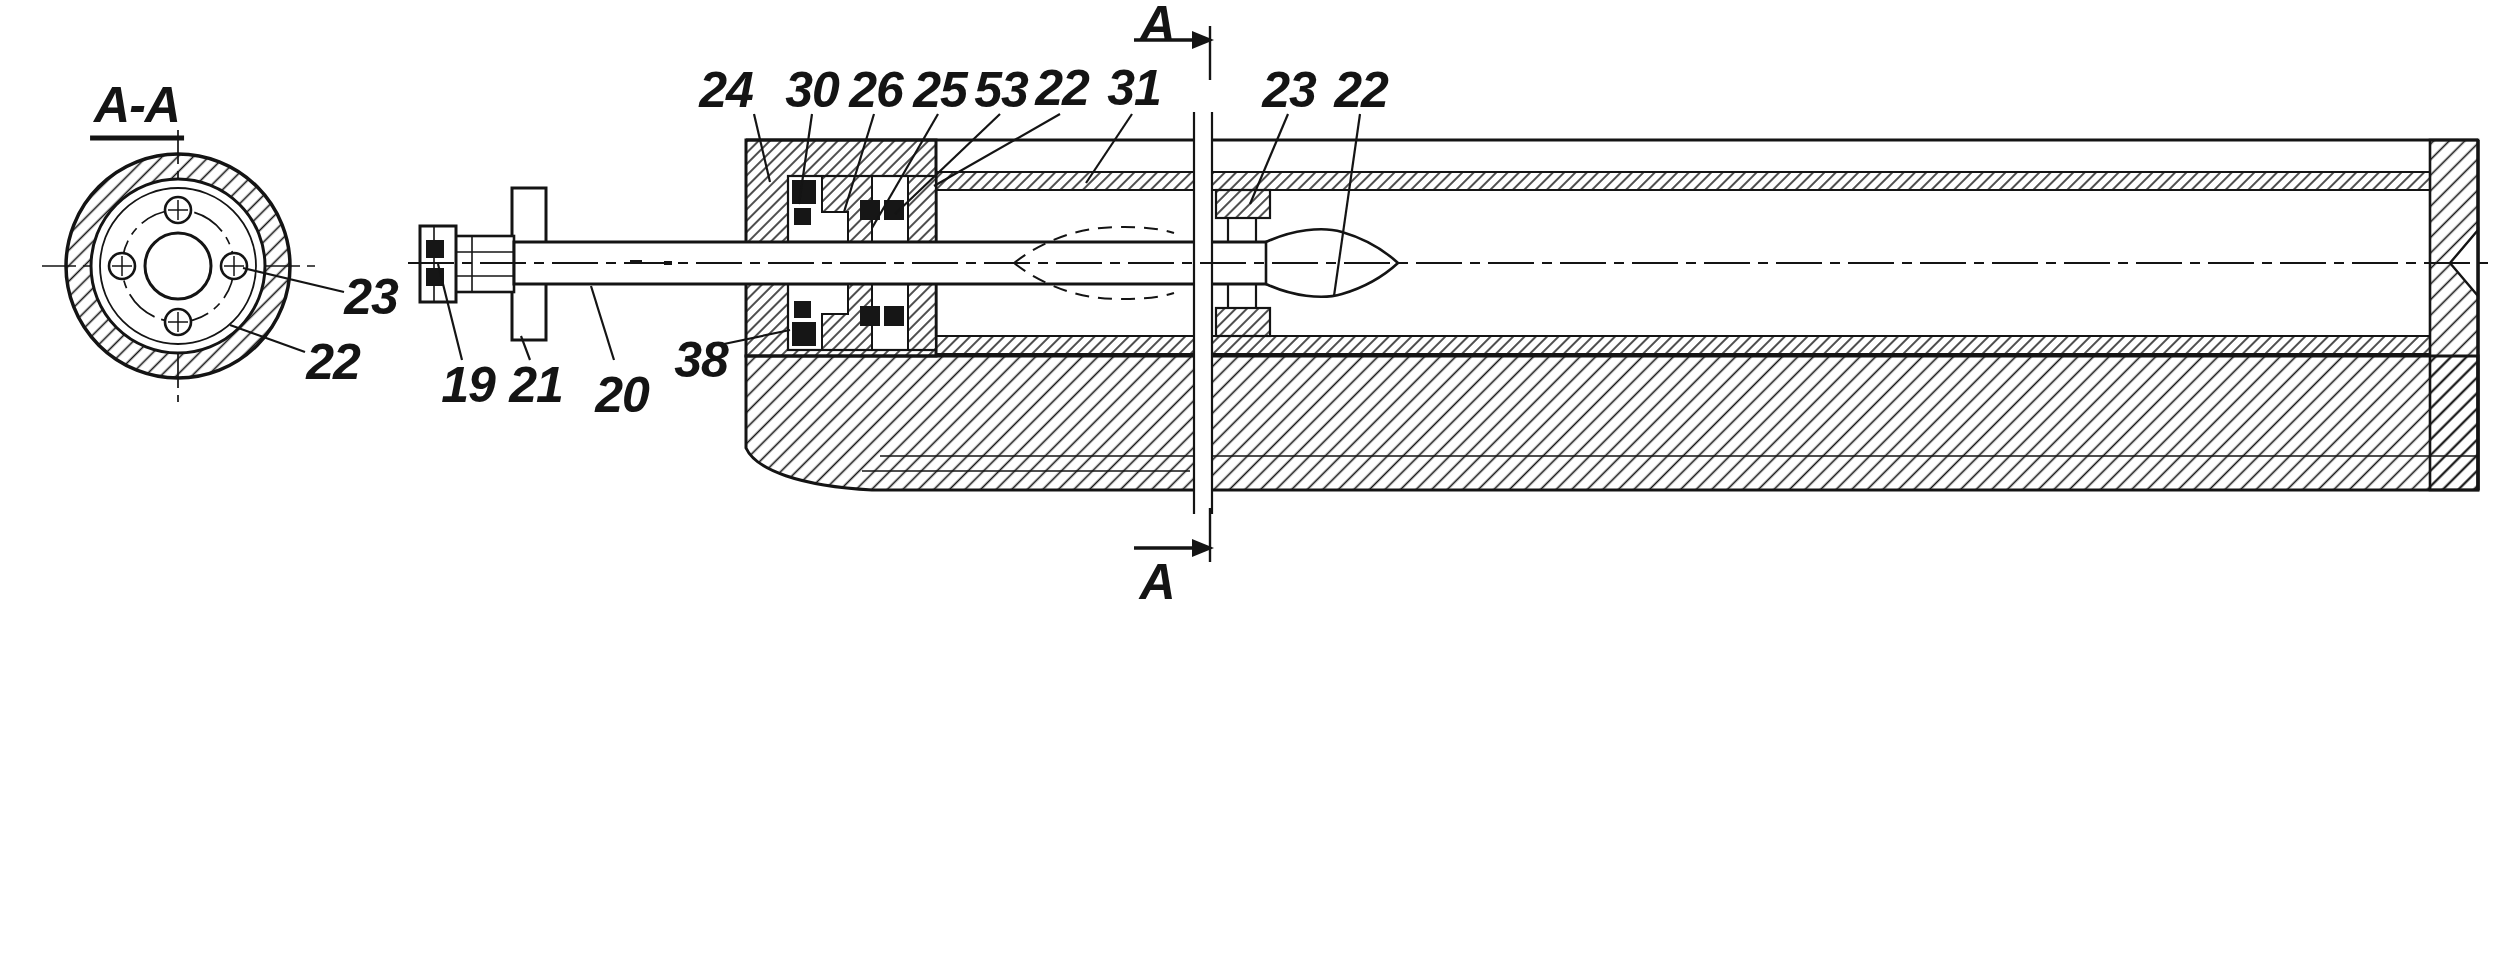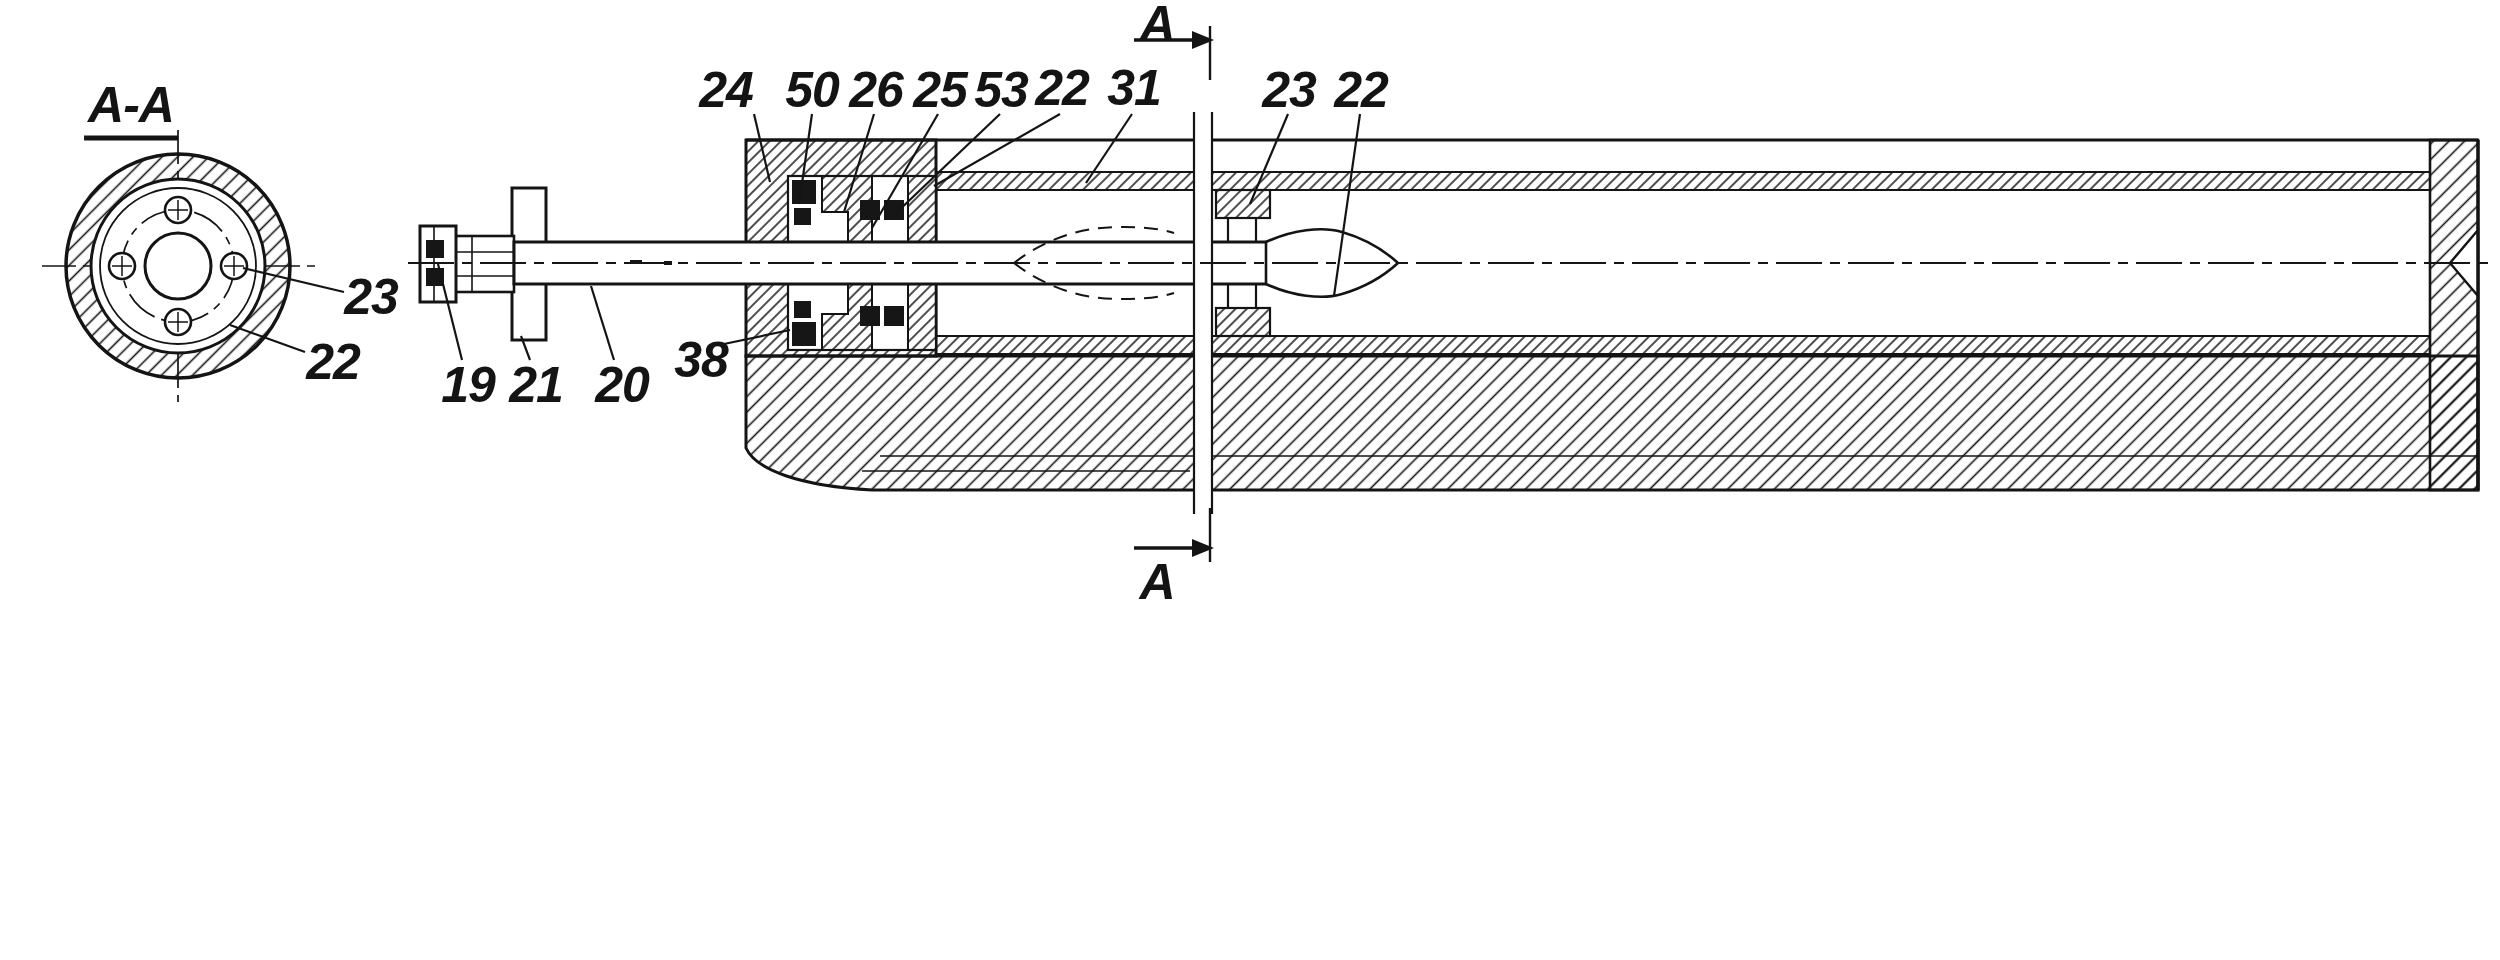--- a/index.html
+++ b/index.html
@@ -169,36 +169,36 @@
         <line x1="1210" y1="26" x2="1210" y2="80" stroke-width="2.4"></line>
       </g>
       <g>
         <line x1="1134" y1="548" x2="1192" y2="548" stroke-width="3.4"></line>
         <path d="M1192,539 L1214,548 L1192,557 Z" fill="currentColor" stroke="none"></path>
         <line x1="1210" y1="508" x2="1210" y2="562" stroke-width="2.4"></line>
       </g>
     </g>
   </svg>
 
-  <div class="callout section-title" style="left:131px;top:110px">A-A</div>
+  <div class="callout section-title" style="left:137px;top:110px">A-A</div>
 
   <div class="callout" style="left:371px;top:297px">23</div>
   <div class="callout" style="left:333px;top:362px">22</div>
 
   <div class="callout" style="left:726px;top:90px">24</div>
-  <div class="callout" style="left:812px;top:90px">50</div>
+  <div class="callout" style="left:812px;top:90px">30</div>
   <div class="callout" style="left:876px;top:90px">26</div>
   <div class="callout" style="left:940px;top:90px">25</div>
   <div class="callout" style="left:1001px;top:90px">53</div>
   <div class="callout" style="left:1062px;top:88px">22</div>
   <div class="callout" style="left:1134px;top:88px">31</div>
   <div class="callout" style="left:1289px;top:90px">23</div>
   <div class="callout" style="left:1361px;top:90px">22</div>
 
   <div class="callout" style="left:468px;top:385px">19</div>
   <div class="callout" style="left:536px;top:385px">21</div>
-  <div class="callout" style="left:622px;top:385px">20</div>
+  <div class="callout" style="left:622px;top:395px">20</div>
   <div class="callout" style="left:701px;top:360px">38</div>
 
   <div class="callout" style="left:1157px;top:24px">A</div>
   <div class="callout" style="left:1157px;top:582px">A</div>
 
 </div>
 
 </body></html>

